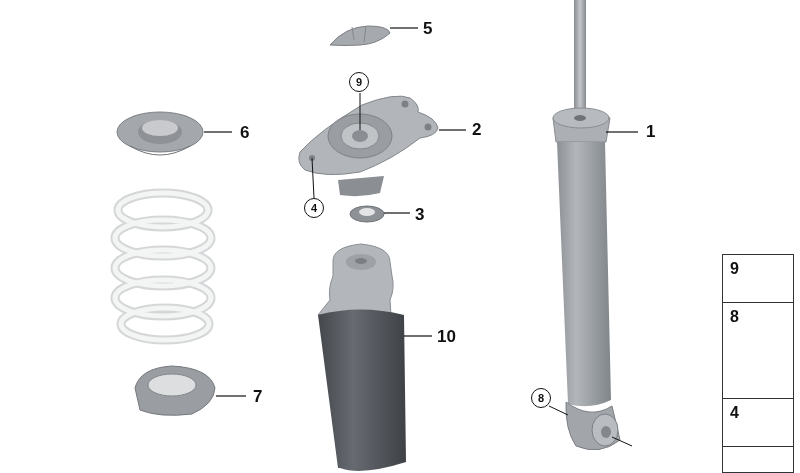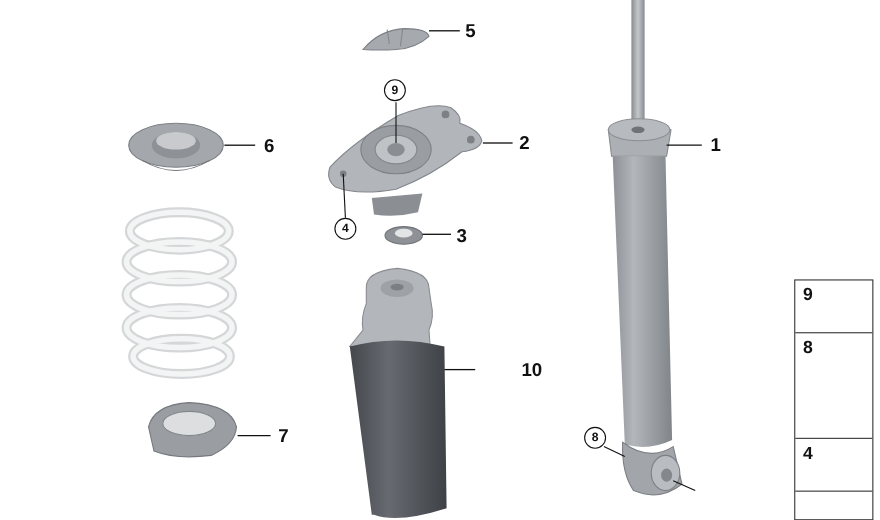--- a/index.html
+++ b/index.html
@@ -131,21 +131,21 @@
   </g>
 </svg>
 </div>
 
 <span class="lbl" style="left:646px;top:123px;">1</span>
 <span class="lbl" style="left:472px;top:121px;">2</span>
 <span class="lbl" style="left:415px;top:206px;">3</span>
 <span class="lbl" style="left:423px;top:20px;">5</span>
 <span class="lbl" style="left:240px;top:124px;">6</span>
 <span class="lbl" style="left:253px;top:388px;">7</span>
-<span class="lbl" style="left:437px;top:328px;margin-left:37px;">10</span>
+<span class="lbl" style="left:437px;top:328px;">10</span>
 
 <span class="circ" style="left:349px;top:72px;">9</span>
 <span class="circ" style="left:304px;top:198px;">4</span>
 <span class="circ" style="left:531px;top:388px;">8</span>
 
 <div class="legend">
   <div class="lg-cell" style="top:0;height:48px;">
     <span class="lg-num">9</span>
   </div>
   <div class="lg-cell" style="top:48px;height:96px;">

